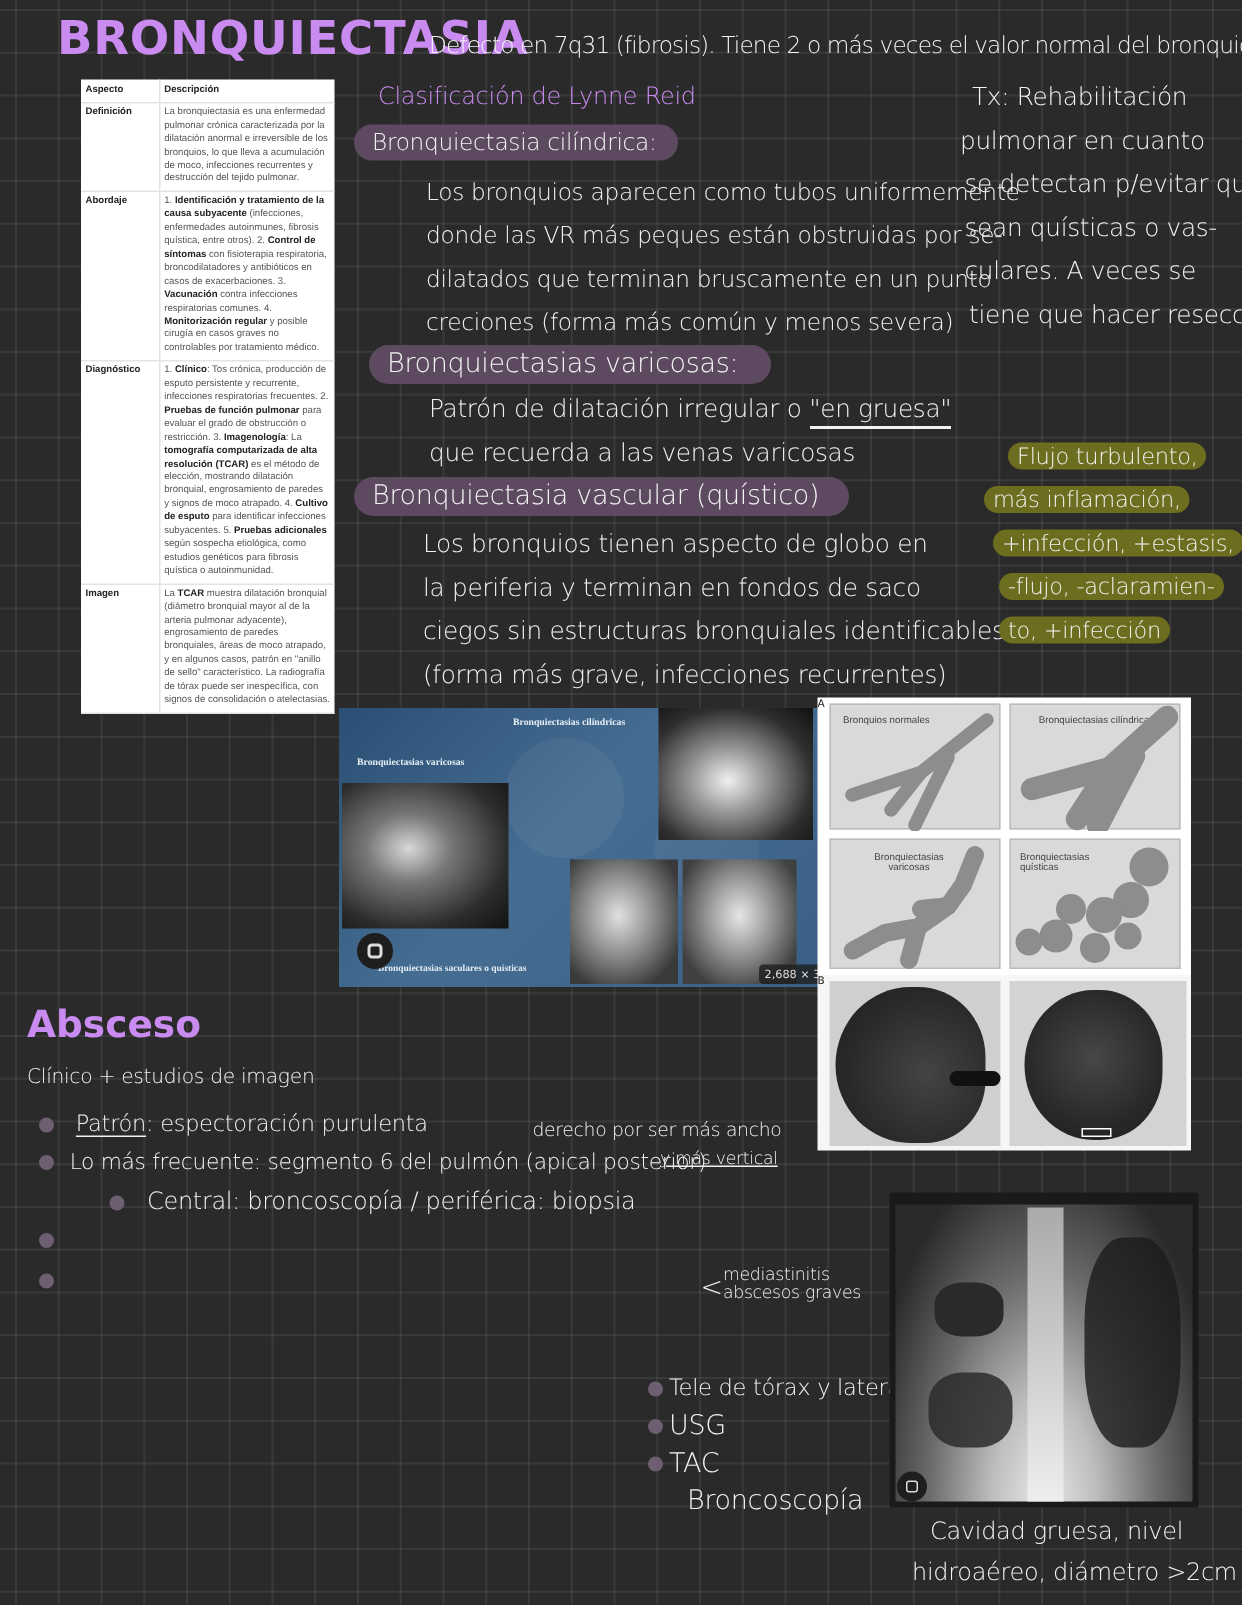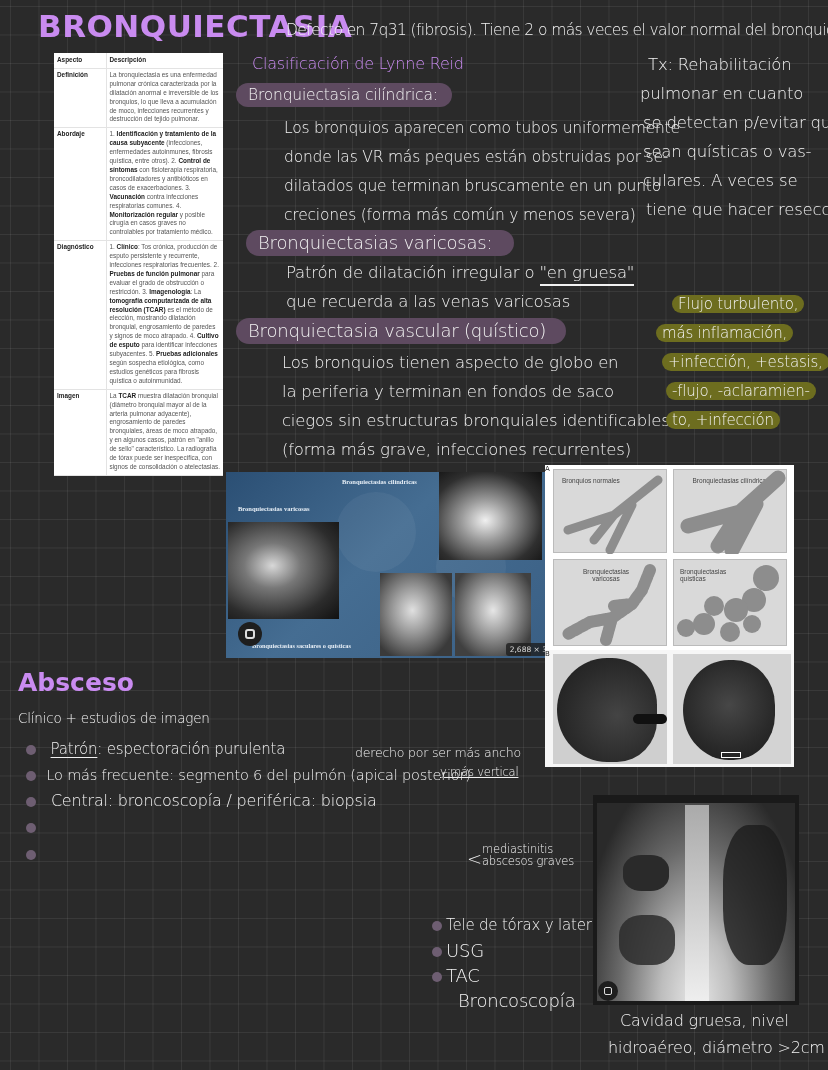--- a/index.html
+++ b/index.html
@@ -228,21 +228,21 @@
 
 <div class="abs hand" style="left:26px; top:736px; font-size:15px; line-height:26px;">
   <div>
     <span class="bullet"></span>
     <span style="text-decoration:underline; text-underline-offset:3px;">Patrón</span><span>: espectoración purulenta</span>
   </div>
   <div style="font-size:14.5px;">
     <span class="bullet" style="margin-right:6px;"></span>
     <span>Lo más frecuente: segmento 6 del pulmón (apical posterior)</span>
   </div>
-  <div style="font-size:16px;">
+  <div style="font-size:16px;text-align:center;">
     <span class="bullet"></span>
     <span>Central: broncoscopía / periférica: biopsia</span>
   </div>
   <div style="font-size:17px;">
     <span class="bullet"></span>
   </div>
   <div style="font-size:19px;">
     <span class="bullet"></span>
   </div>
 </div>

